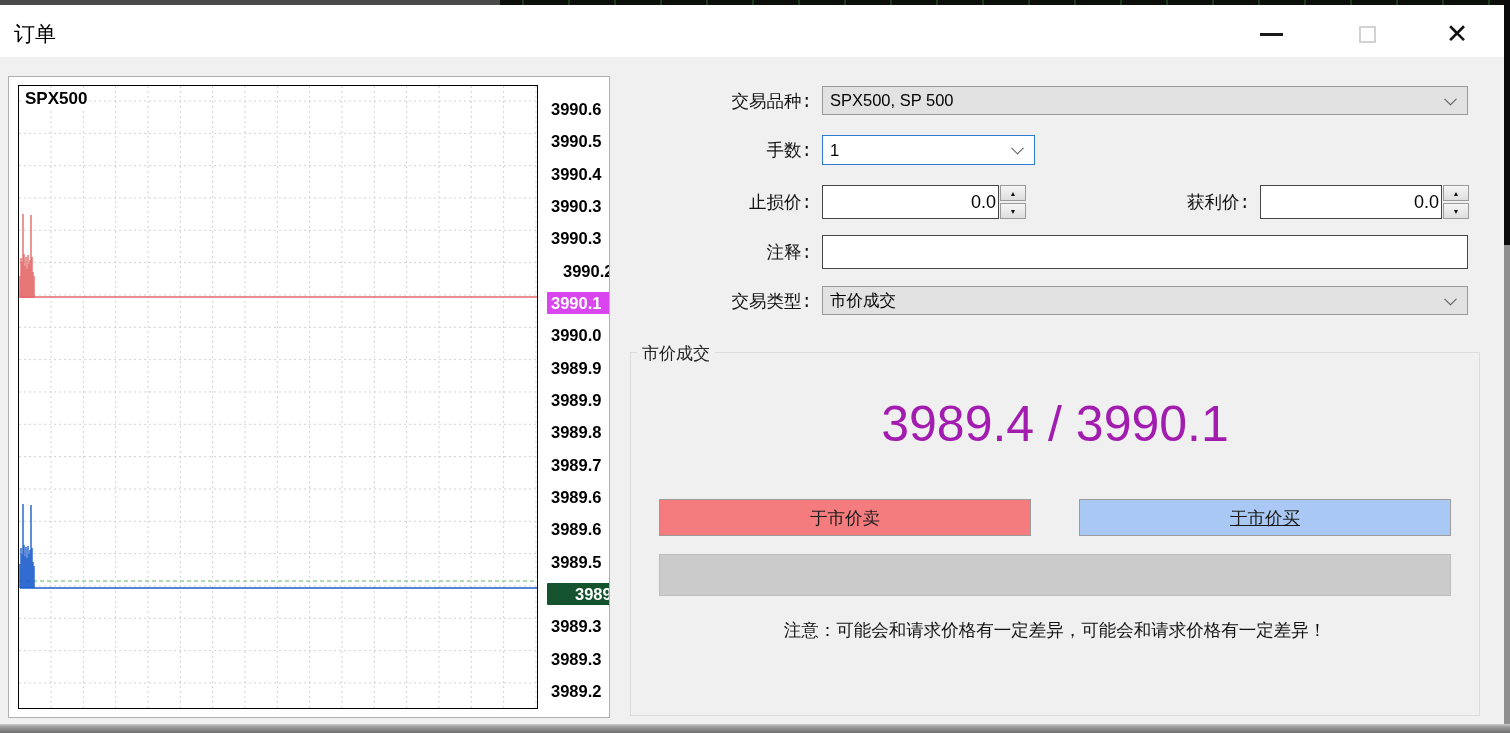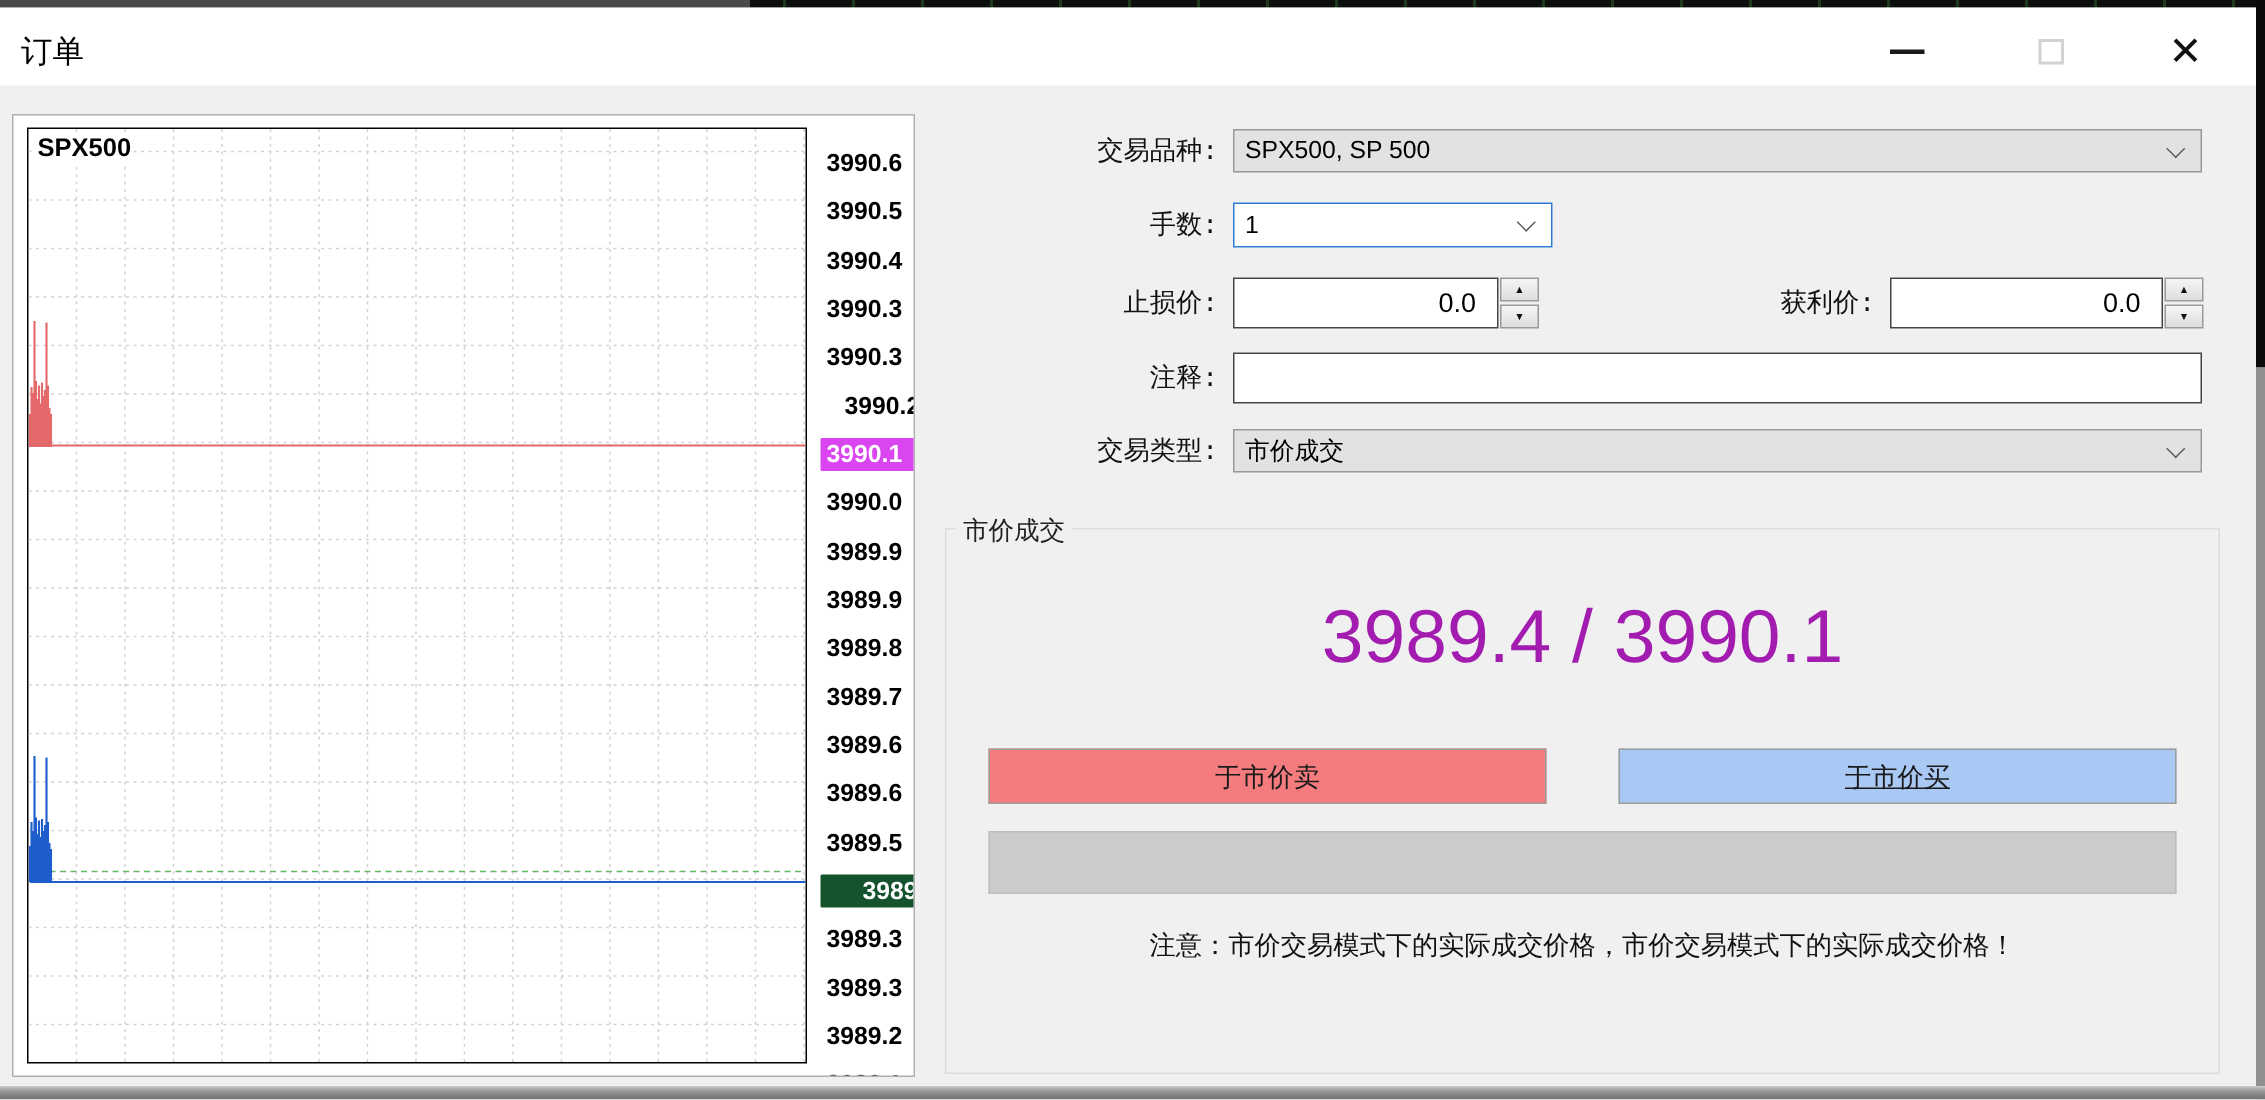--- a/index.html
+++ b/index.html
@@ -39,21 +39,21 @@
 
   
   .fld-label{position:absolute;height:24px;line-height:24px;font-size:17.5px;color:#111;
     text-align:right;font-family:Liberation Mono, monospace;white-space:nowrap;}
   .combo{position:absolute;background:#e2e2e2;border:1px solid #999;display:flex;align-items:center;
     padding:0 30px 0 7px;font-size:16.5px;color:#000;}
   .combo.white{background:#fff;border:1px solid #2f7bd1;}
   .chev{position:absolute;right:12px;top:50%;width:9px;height:9px;border-right:1.6px solid #5a5a5a;
     border-bottom:1.6px solid #5a5a5a;transform:translateY(-70%) rotate(45deg);}
   .txt-input{position:absolute;border:1px solid #444;background:#fff;font-size:17px;color:#000;
-    padding:0 14px;outline:none;}
+    padding:0 2px;outline:none;}
   .txt-input.num{text-align:right;font-size:18px;}
   .spin{position:absolute;width:26px;display:flex;flex-direction:column;justify-content:space-between;}
   .spin-btn{width:26px;height:16px;background:linear-gradient(#f5f5f5,#dedede);border:1px solid #9a9a9a;
     display:flex;align-items:center;justify-content:center;font-size:7px;color:#111;line-height:1;}
 
   
   #group{position:absolute;left:630px;top:352px;width:850px;height:364px;border:1px solid #dcdcdc;}
   #group-title{position:absolute;left:6px;top:-11px;background:#f0f0f0;padding:0 5px;font-size:17px;
     color:#222;font-family:"Liberation Serif",serif;}
   #quote{position:absolute;left:0;top:42px;width:100%;text-align:center;font-size:50px;color:#a21caf;}
@@ -223,16 +223,16 @@
     <span>市价成交</span>
     <i class="chev"></i>
   </div>
 
   <div id="group">
     <div id="group-title">市价成交</div>
     <div id="quote">3989.4 / 3990.1</div>
     <div id="sell-btn" class="trade-btn" style="background: rgb(245, 124, 126);">于市价卖</div>
     <div id="buy-btn" class="trade-btn" style="background: rgb(169, 201, 244); text-decoration: underline;">于市价买</div>
     <div id="progress"></div>
-    <div id="note">注意：市价交易模式下的实际成交价格，市价交易模式下的实际成交价格！</div>
+    <div id="note">注意：可能会和请求价格有一定差异，可能会和请求价格有一定差异！</div>
   </div>
 
 </div>
 
 </body></html>

